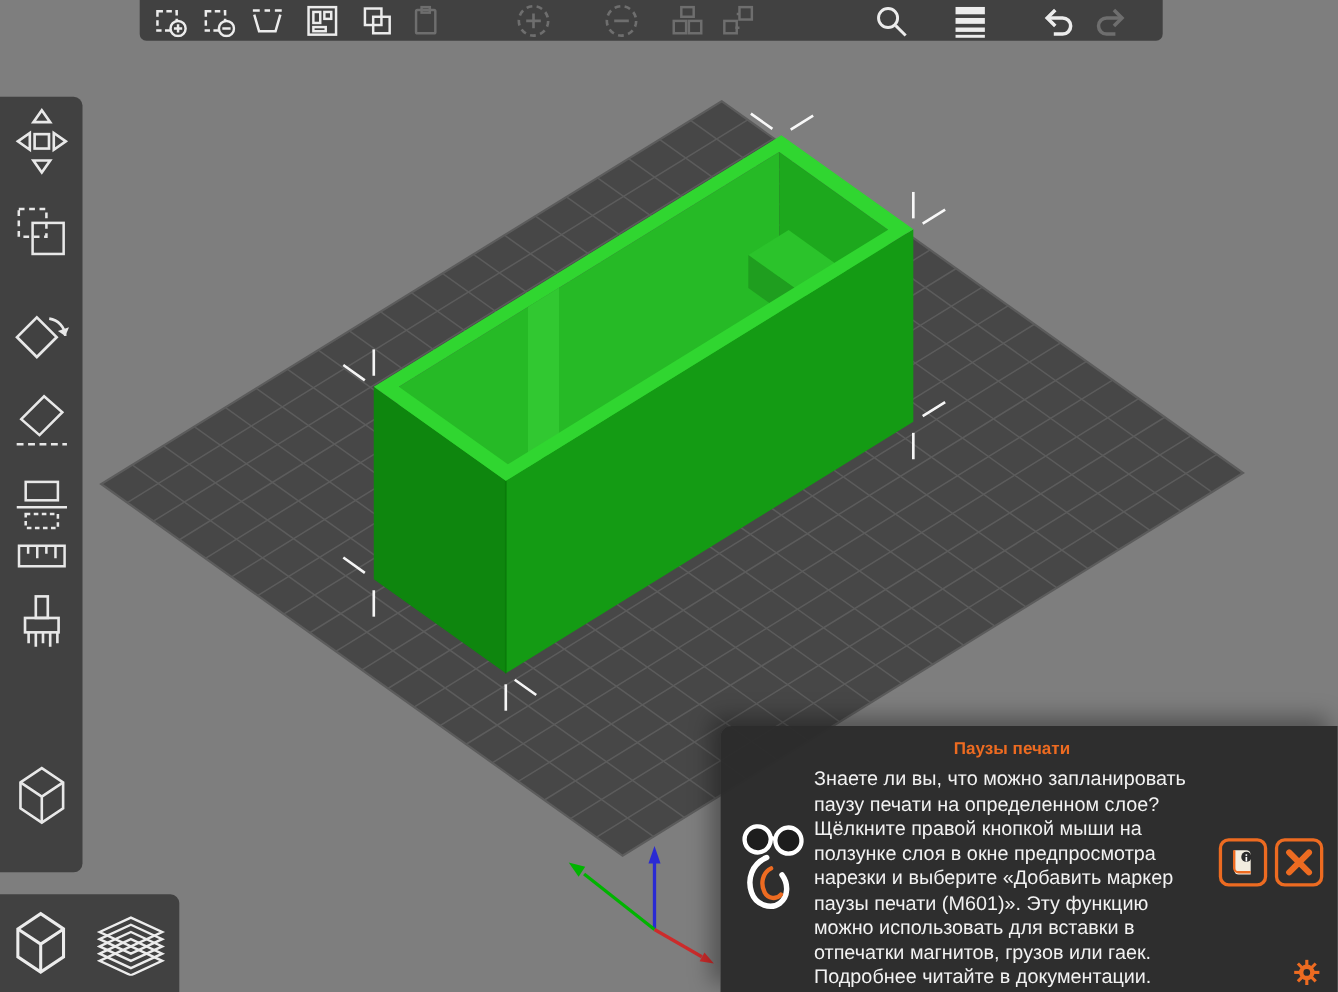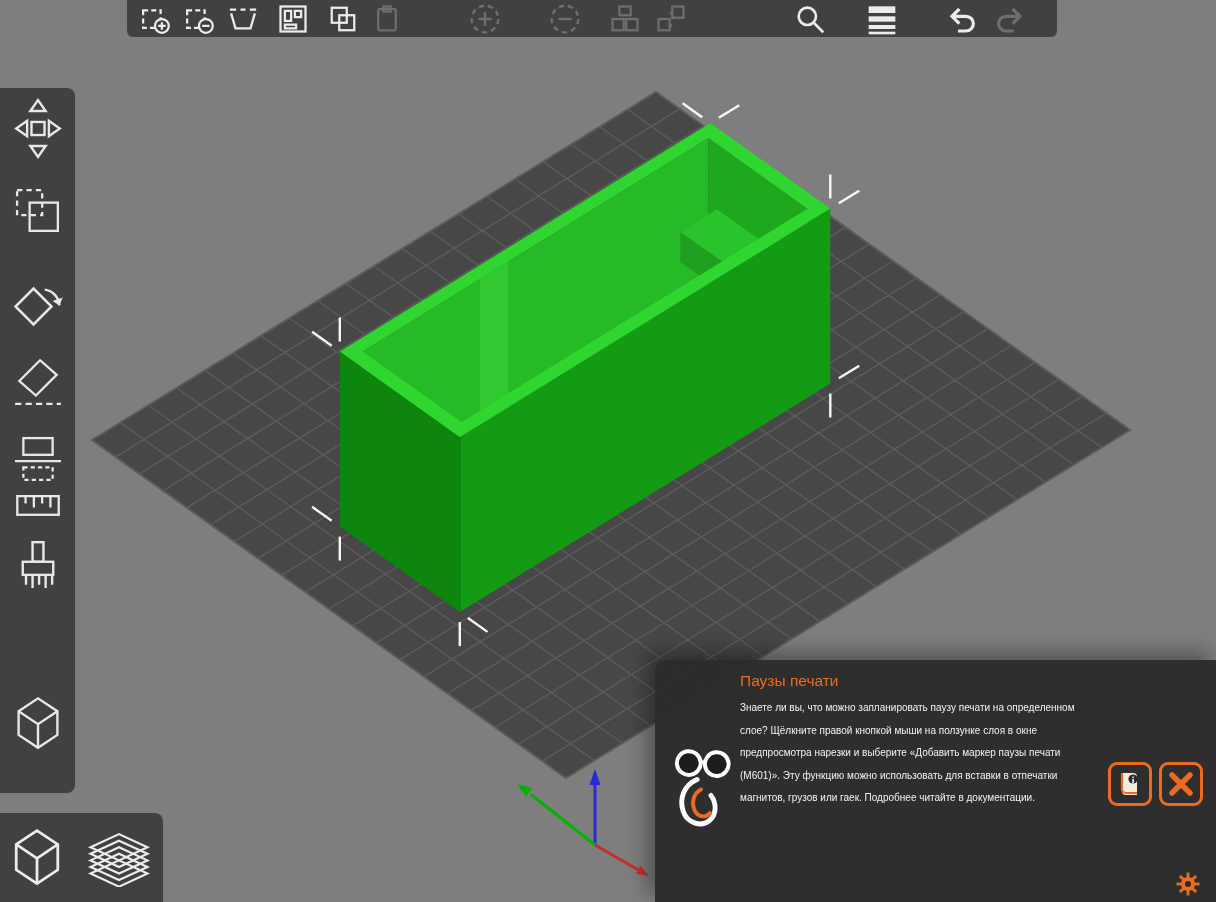--- a/index.html
+++ b/index.html
@@ -48,25 +48,25 @@
 
   
   .hint-panel{
     position:absolute;left:655px;top:660px;width:561px;height:242px;z-index:10;
     background:var(--panel-bg);border-radius:10px 0 0 0;
     box-shadow:-8px -8px 20px rgba(0,0,0,.35);
   }
   .hint-clippy{position:absolute;left:12px;top:76px}
   .hint-title{
     position:absolute;left:85px;top:12px;width:360px;
-    color:var(--accent);font-size:15.5px;font-weight:400;
+    color:var(--accent);font-size:15.5px;font-weight:700;text-align:center;
   }
   .hint-body{
     position:absolute;left:85px;top:37px;width:354px;
-    color:var(--text);font-size:10px;line-height:22.5px;
+    color:var(--text);font-size:18px;line-height:22.5px;
   }
   .hint-buttons{position:absolute;left:453px;top:102px;display:flex;gap:7px}
   .hint-btn{
     width:44px;height:44px;border:3px solid var(--accent);border-radius:9px;
     background:transparent;display:flex;align-items:center;justify-content:center;
     padding:0;cursor:pointer;
   }
   .hint-gear{
     position:absolute;left:521px;top:212px;width:24px;height:24px;
     border:none;background:transparent;padding:0;cursor:pointer;

